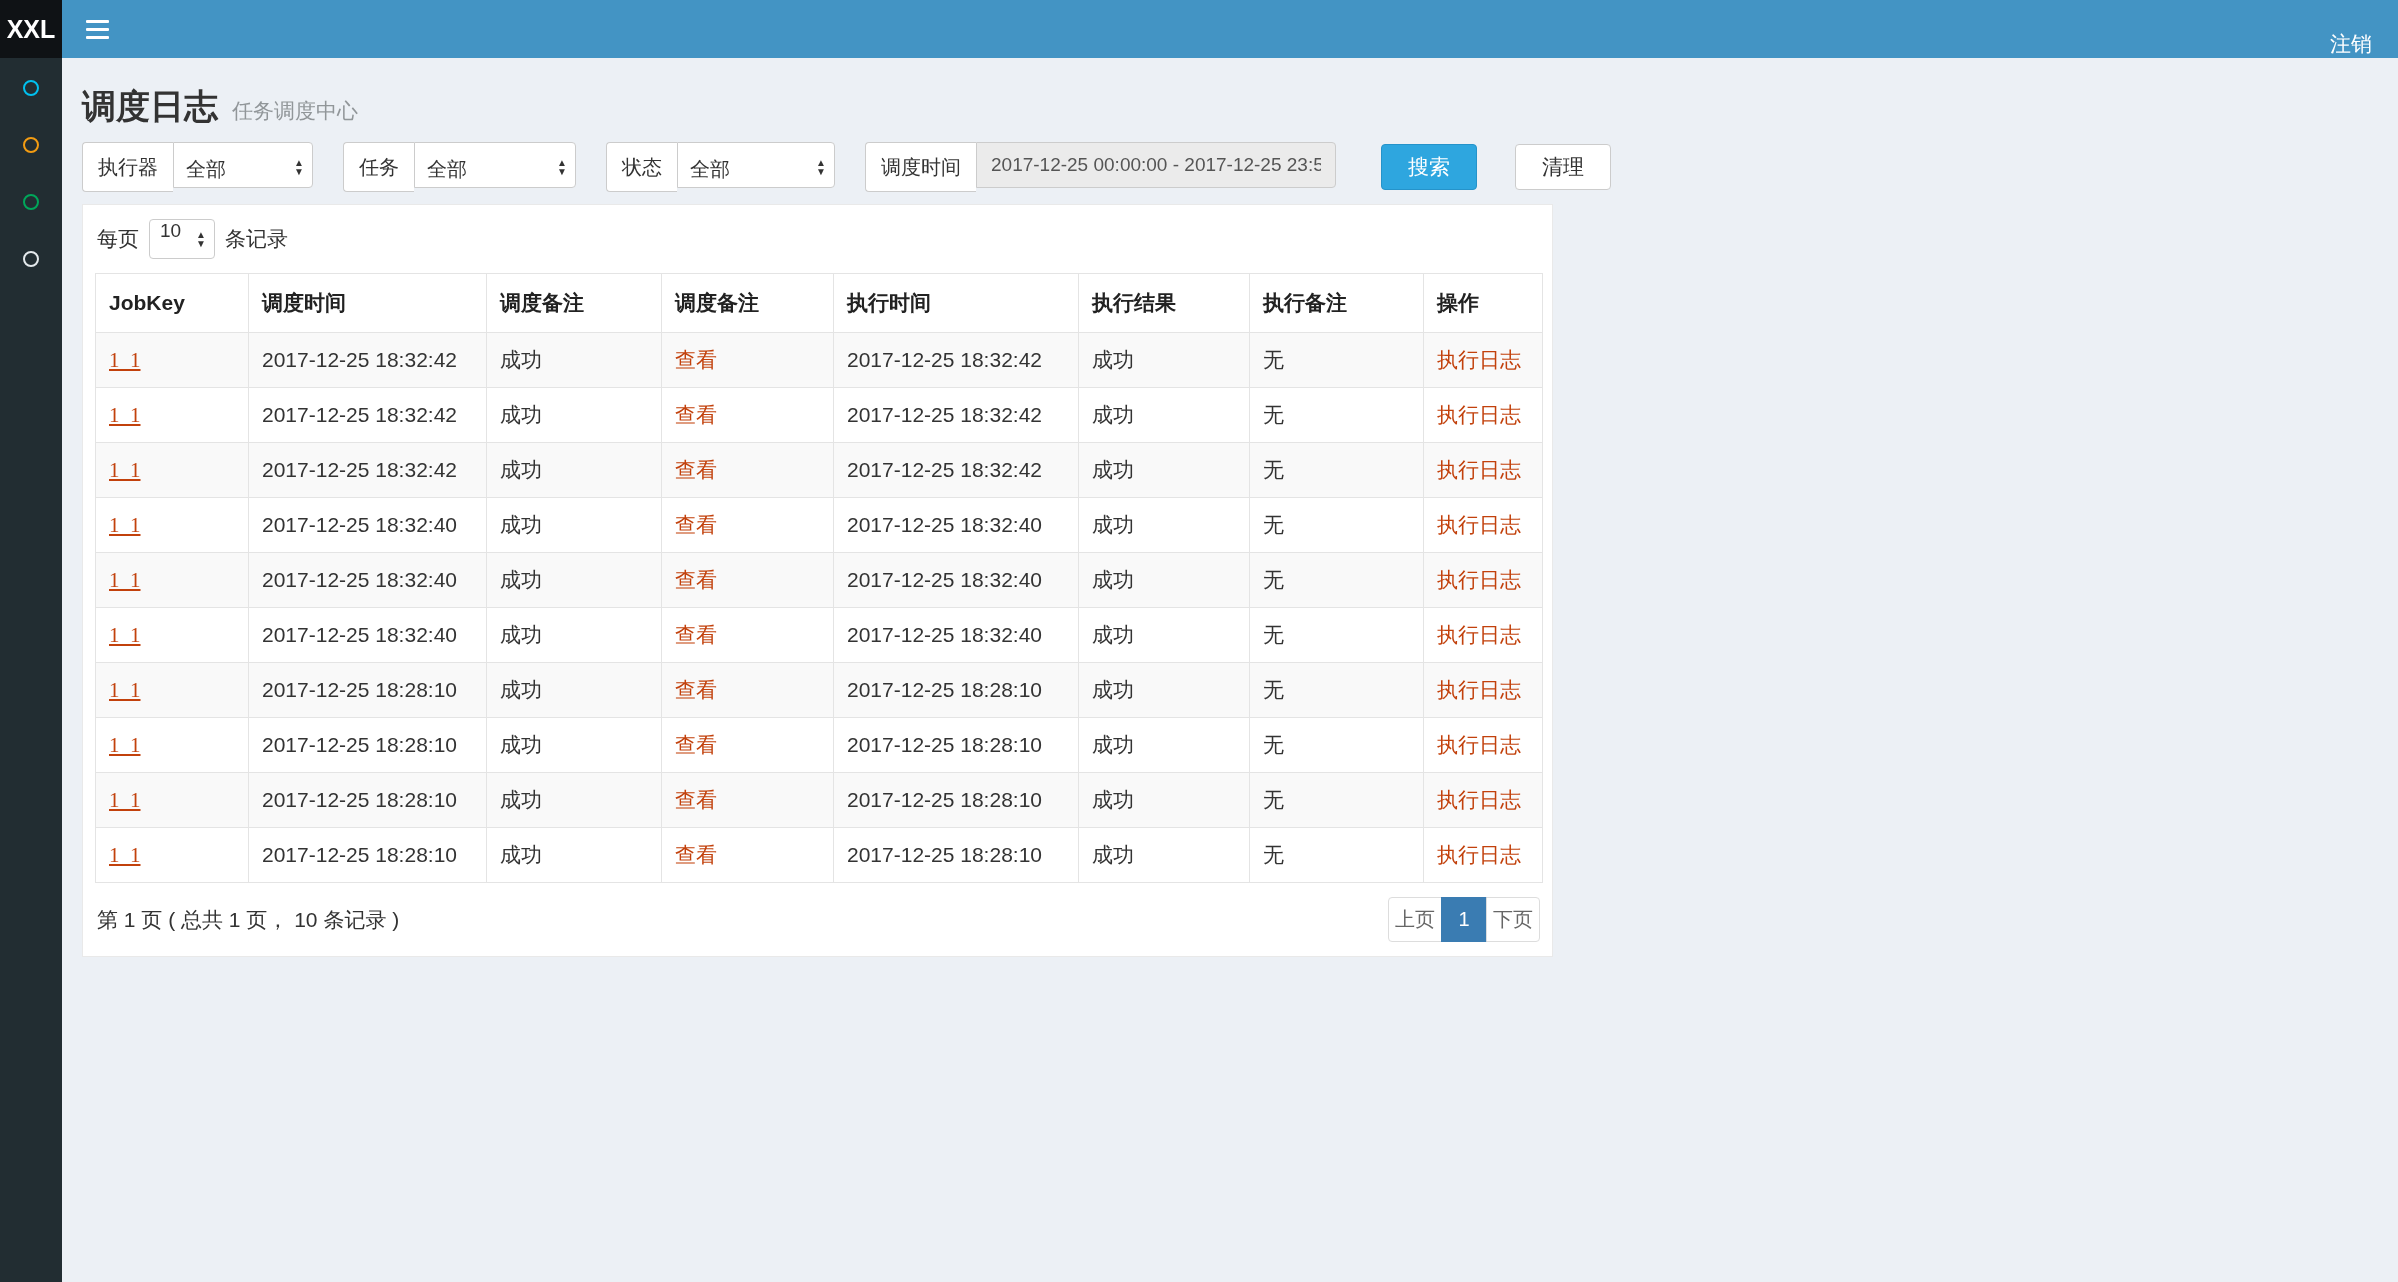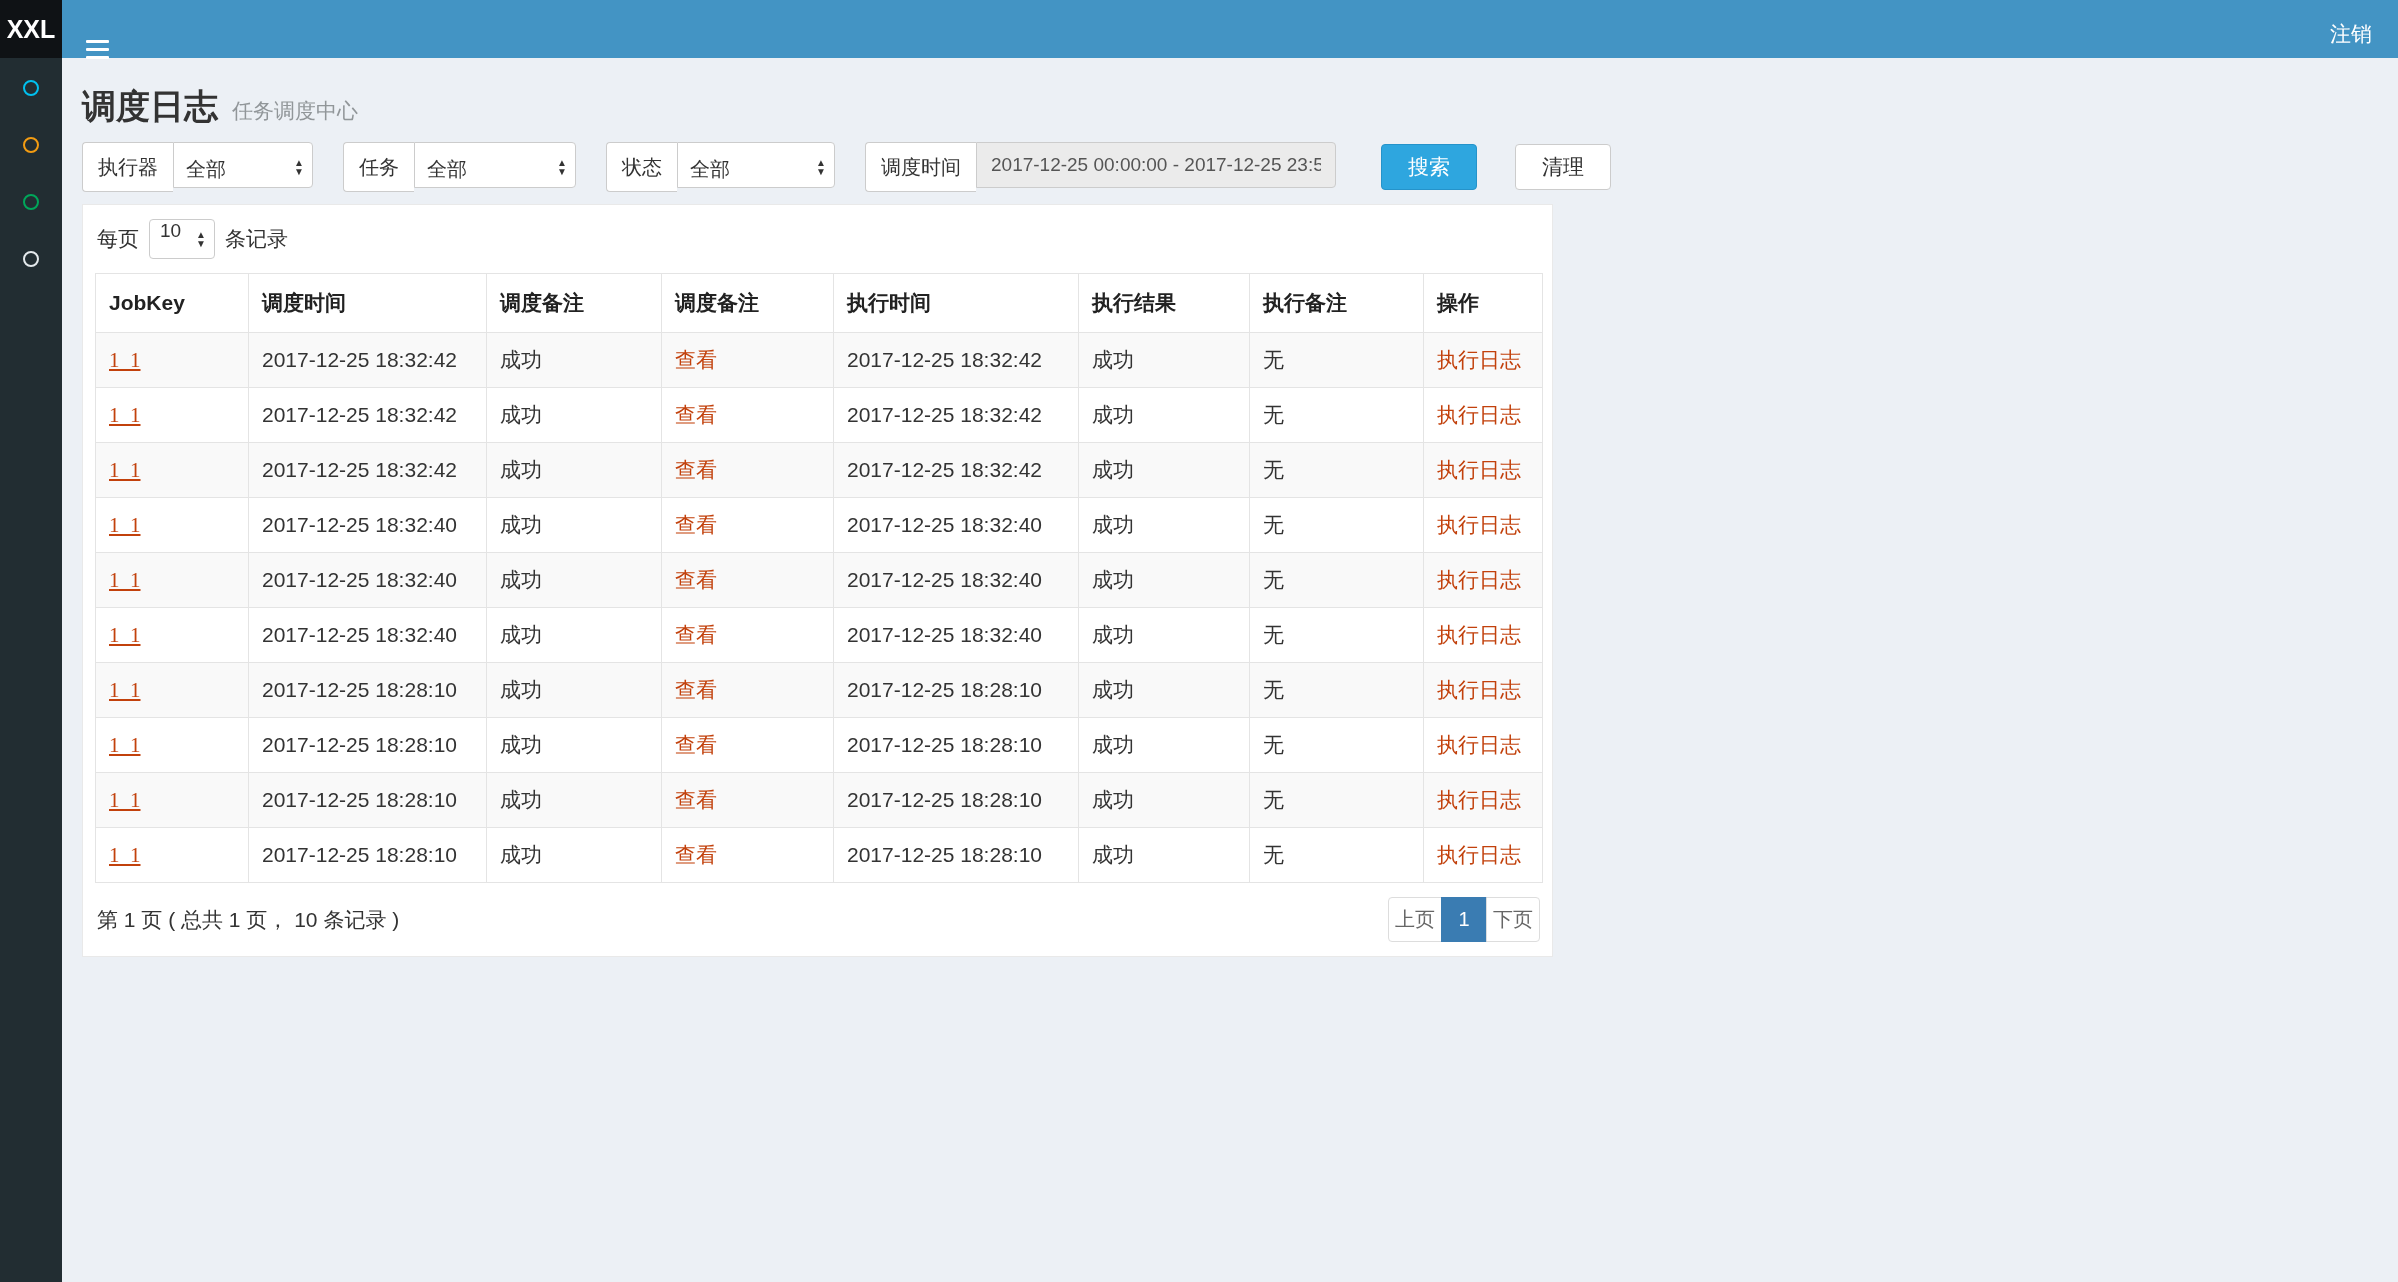--- a/index.html
+++ b/index.html
@@ -7,21 +7,21 @@
   body {
     font-family:"Liberation Sans","DejaVu Sans",sans-serif;
     background:#ecf0f5; color:#333; font-size:20px; overflow:hidden;
   }
   a { text-decoration:none; color:#3c8dbc; cursor:pointer; }
 
   
   .navbar { position:fixed; top:0; left:0; right:0; height:58px; background:#4394c4; display:flex; z-index:10; }
   .logo { width:62px; height:58px; background:#0f1215; color:#fff; font-weight:bold; font-size:25px;
           display:flex; align-items:center; justify-content:center; flex:0 0 62px; cursor:pointer; }
-  .navbar-main { flex:1; display:flex; align-items:flex-start; justify-content:space-between;margin-top:20px; }
+  .navbar-main { flex:1; display:flex; align-items:flex-end; justify-content:space-between; }
   .sidebar-toggle { padding:0 24px; height:58px; display:flex; align-items:center; cursor:pointer; }
   .hamburger { display:flex; flex-direction:column; gap:5px; }
   .hamburger span { display:block; width:23px; height:3px; background:#fff; border-radius:1px; }
   .logout { color:#fff !important; font-size:21px; padding:0 26px; }
 
   
   .sidebar { position:fixed; top:58px; left:0; bottom:0; width:62px; background:#222d32; padding-top:1px; }
   .sidebar-item { height:57px; display:flex; align-items:center; justify-content:center; cursor:pointer; }
   .circle-icon { width:16px; height:16px; border-radius:50%; border:2px solid #fff; }
 

